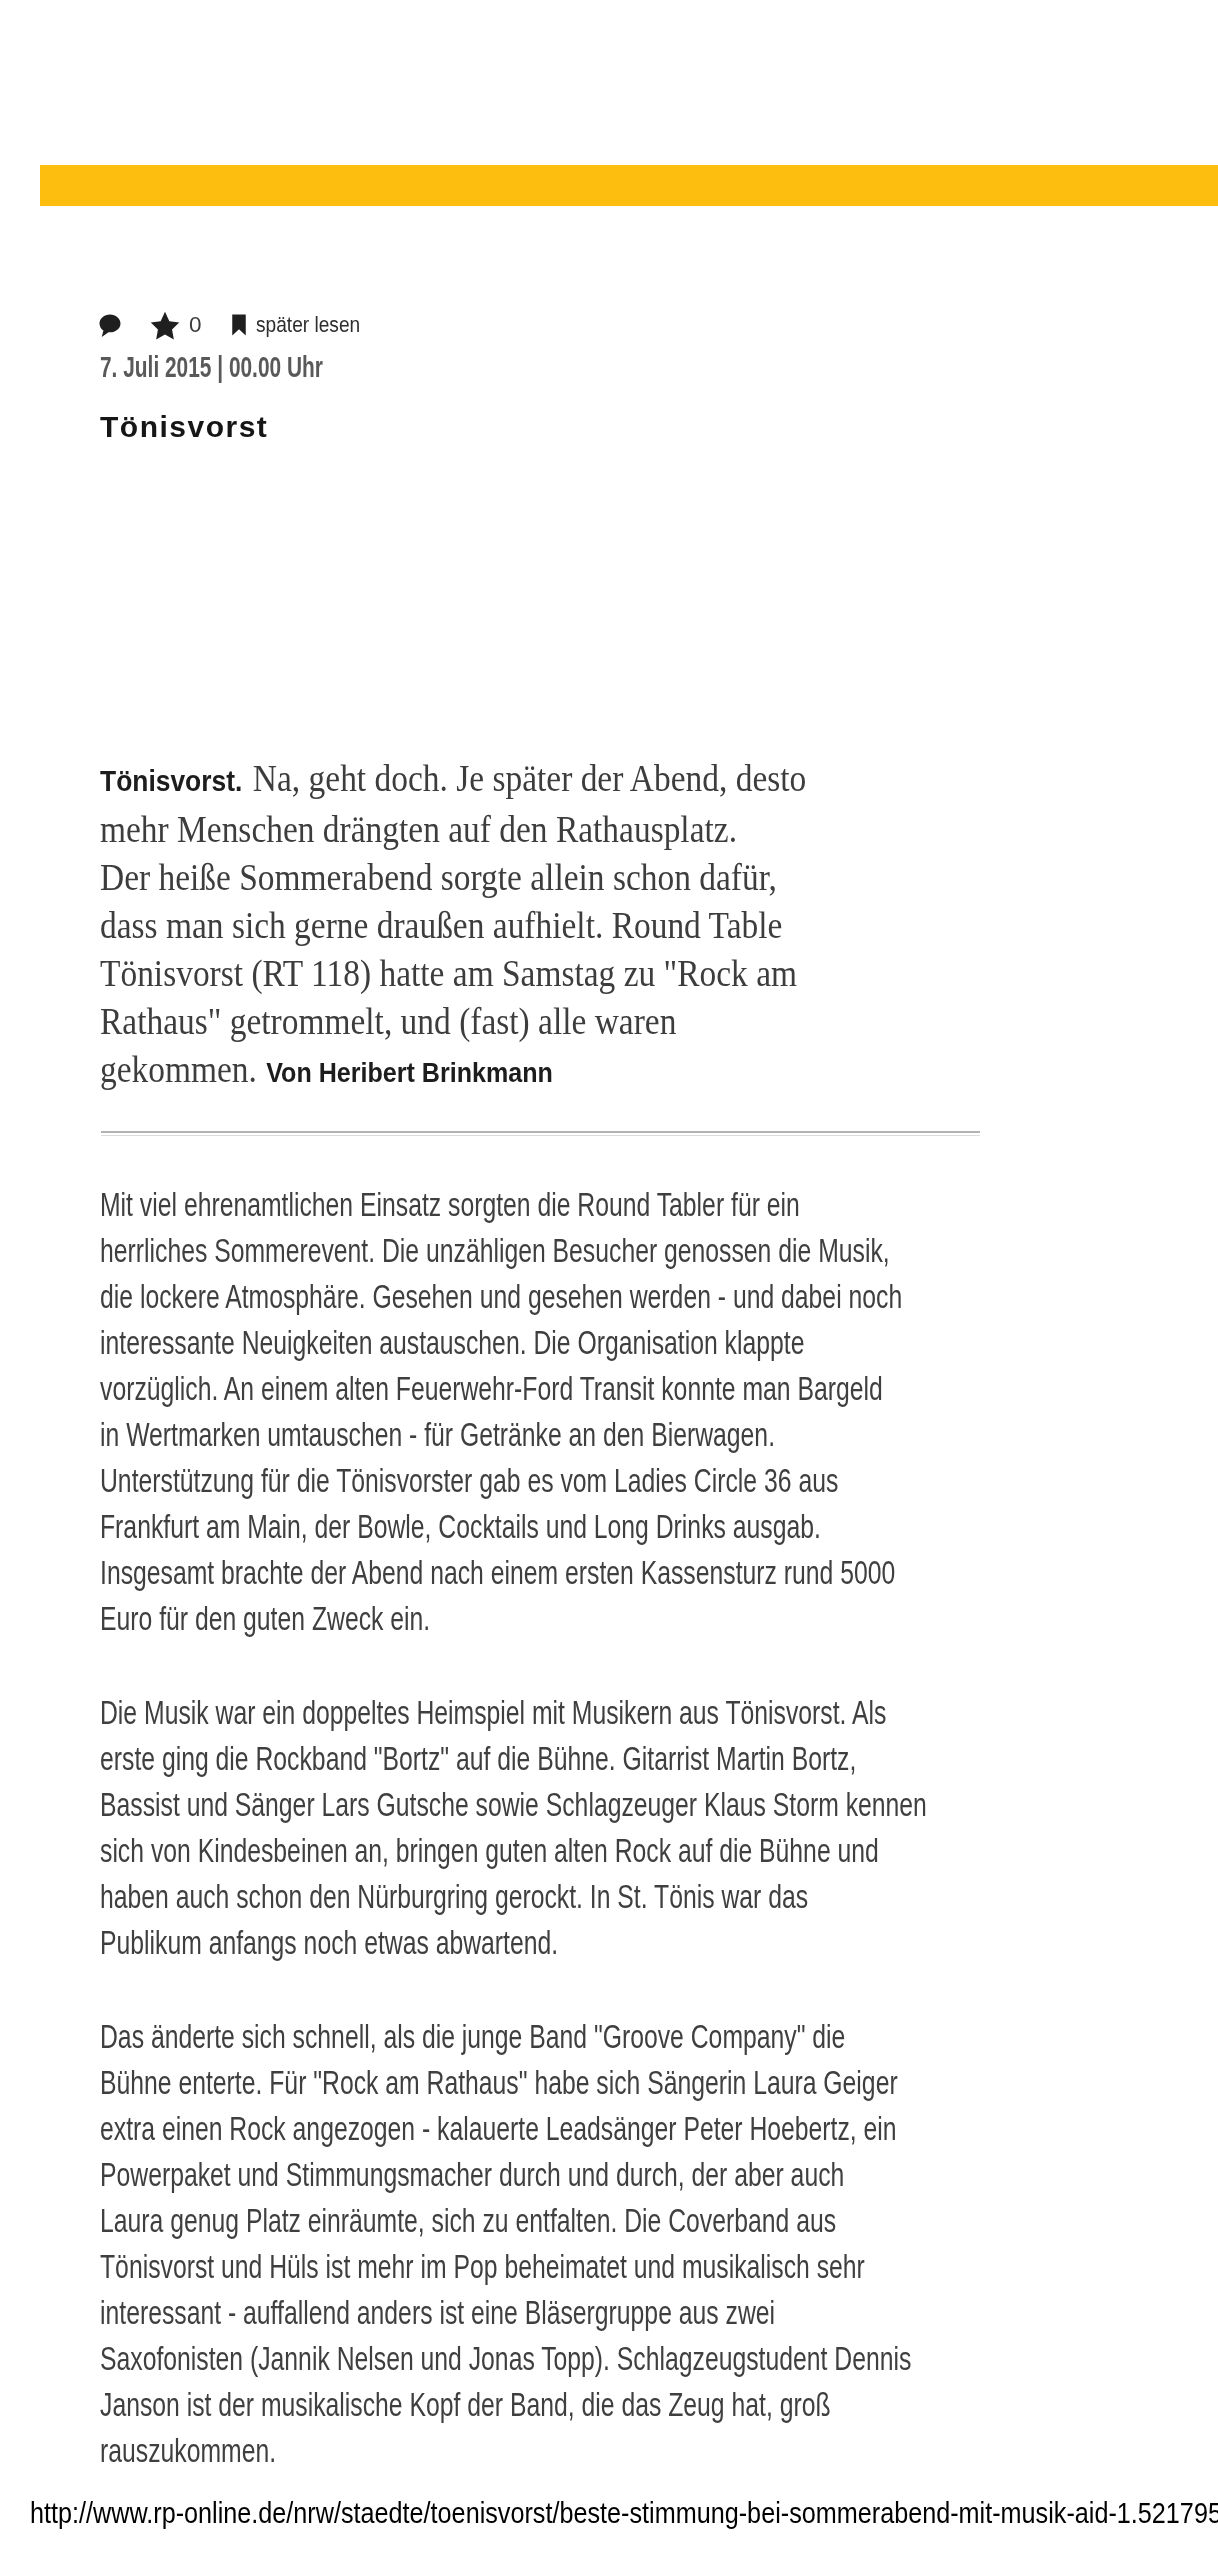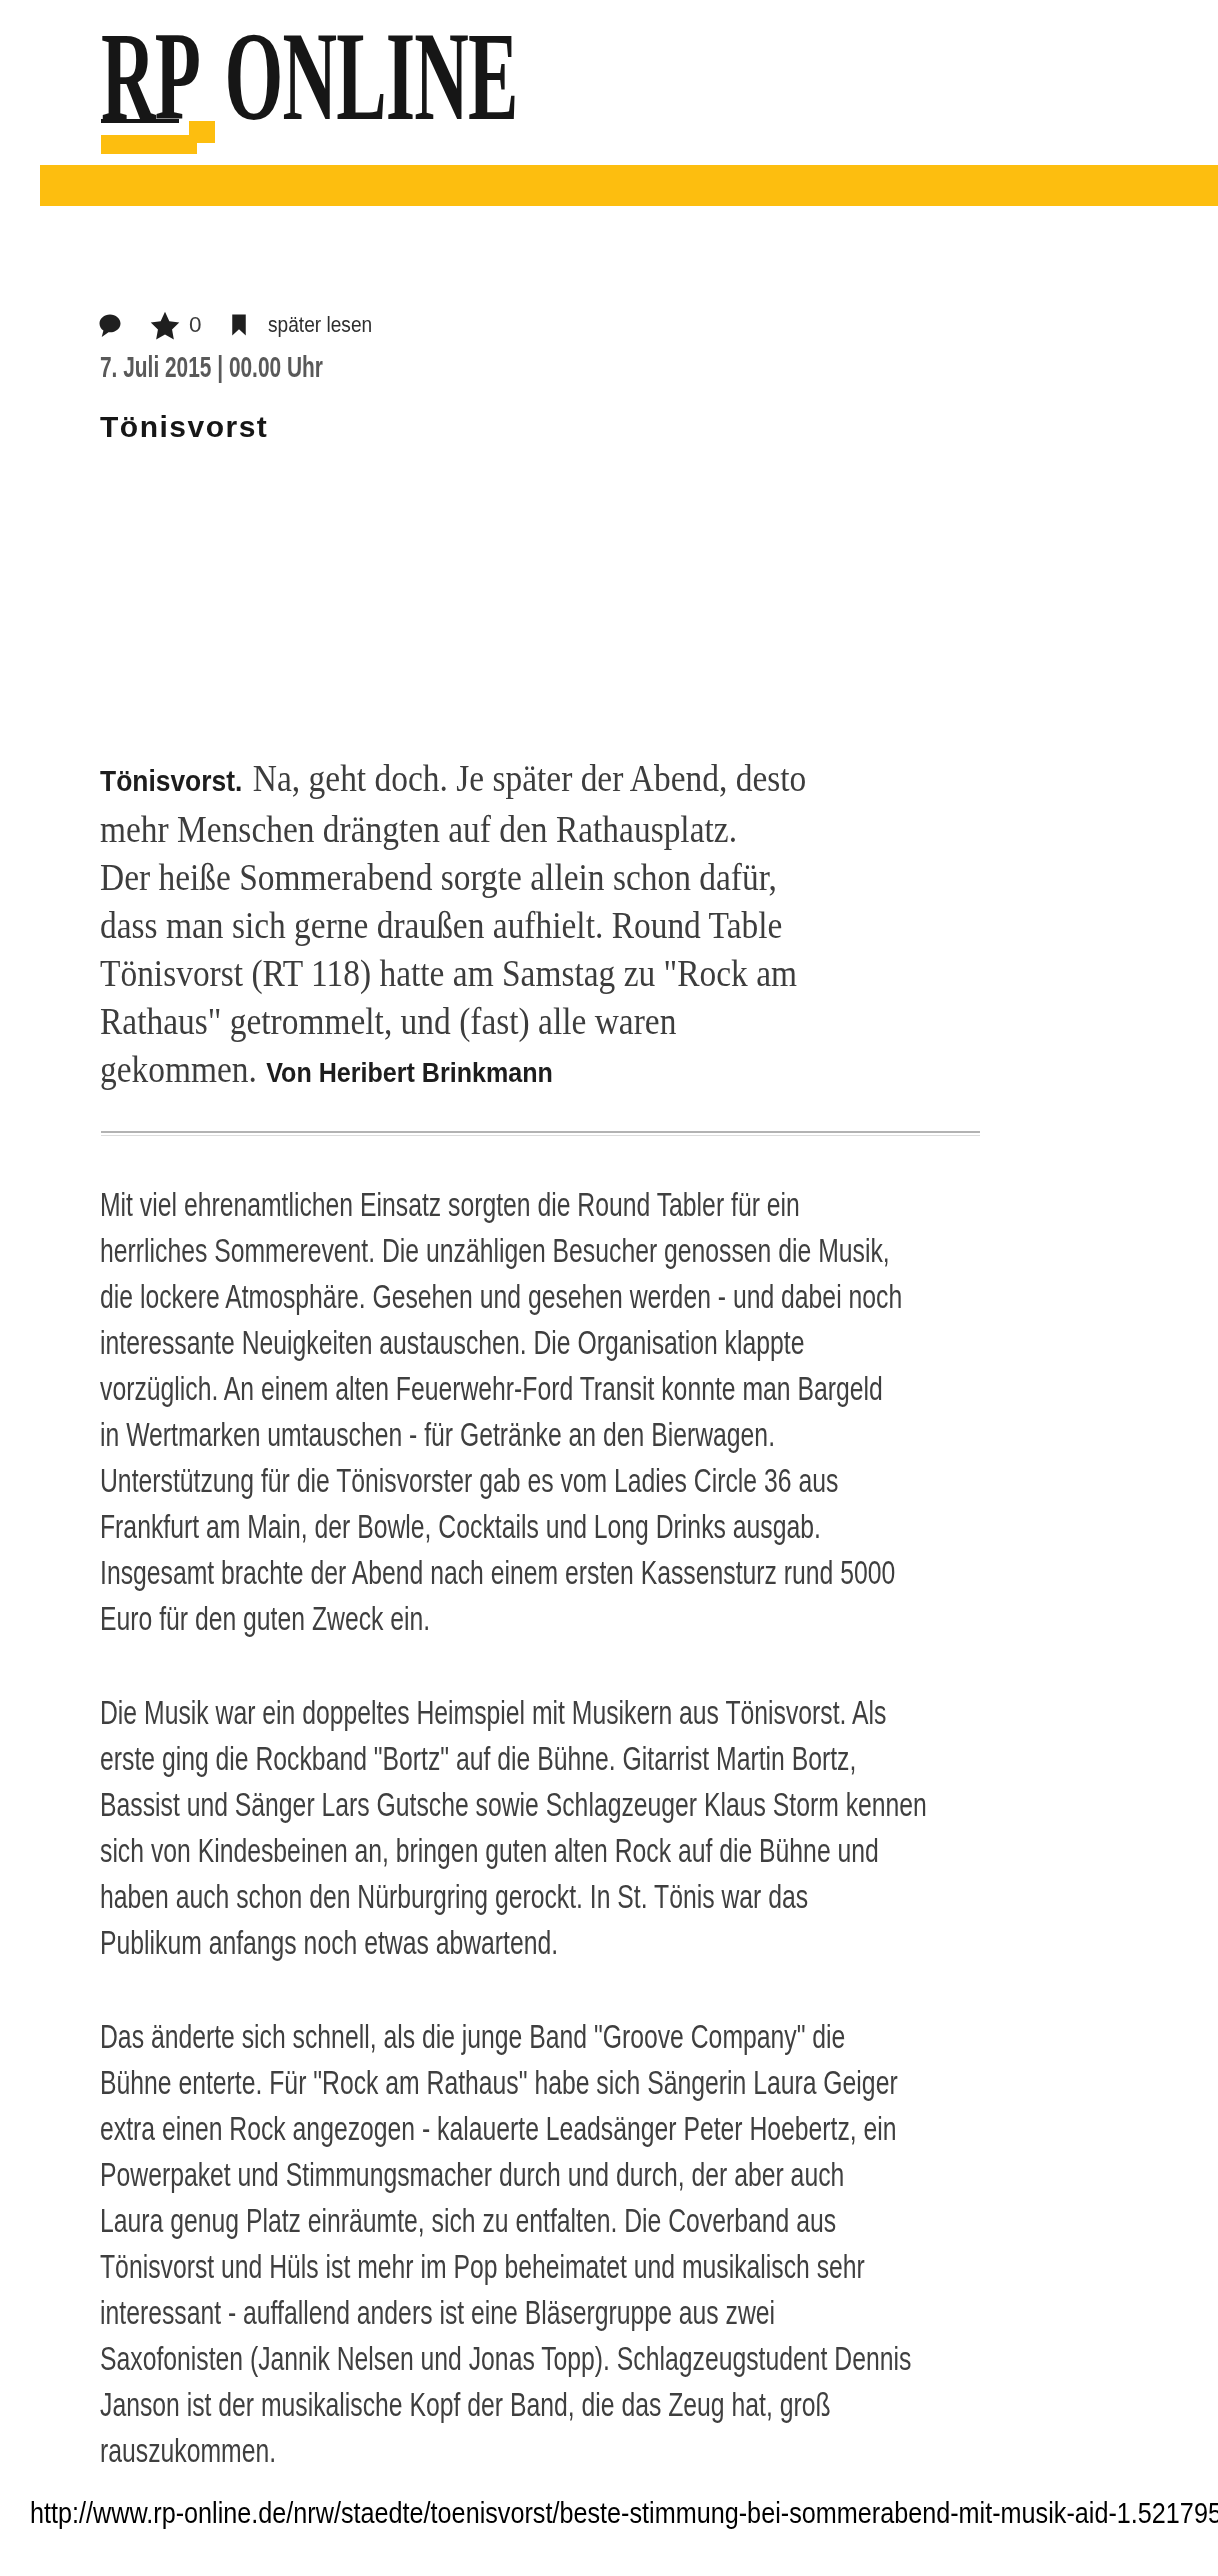--- a/index.html
+++ b/index.html
@@ -18,21 +18,21 @@
 
   
   .brand-bar{position:absolute;left:40px;top:165px;right:0;height:41px;}
 
   
   .actions{position:absolute;left:98px;top:311px;height:28.5px;display:flex;align-items:center;}
   .actions svg{display:block;}
   .act-btn{display:flex;align-items:center;cursor:pointer;}
   .star-wrap{margin-left:28px;}
   .star-count{margin-left:9px;font-size:22.5px;color:#3c3c3c;line-height:28.5px;}
-  .bm-wrap{margin-left:28.5px;gap:12px;}
+  .bm-wrap{margin-left:28.5px;}
   .readlater-label{margin-left:7.5px;font-size:22.5px;color:#2e2e2e;line-height:28.5px;
                    transform:scaleX(0.85);transform-origin:0 50%;white-space:nowrap;}
 
   
   .date{position:absolute;left:100px;top:351px;font-size:29px;font-weight:700;color:#595959;
         white-space:nowrap;transform:scaleX(0.72);transform-origin:0 0;}
   .kicker{position:absolute;left:100px;top:410px;font-size:30px;font-weight:700;color:#161616;letter-spacing:1.5px;}
   .headline{position:absolute;left:98px;top:456px;width:735px;margin:0;
             font-family:"Liberation Serif",serif;font-weight:700;font-size:80px;line-height:85px;color:#323232;}
 
@@ -55,26 +55,20 @@
 
   
   .source-url{position:absolute;left:30px;top:2496px;font-size:30px;line-height:33px;color:#000;
               white-space:nowrap;transform:scaleX(0.84);transform-origin:0 0;}
 </style>
 </head>
 <body>
 
 <div class="page">
 
-  <div class="logo">
-    <div class="logo-text"><span>RP</span><span class="logo-online">ONLINE</span></div>
-    <div class="logo-underline"></div>
-    <div class="logo-sq yellow-fill" style="background: rgb(253, 190, 15);"></div>
-    <div class="logo-barpiece yellow-fill" style="background: rgb(253, 190, 15);"></div>
-  </div>
 
   <div class="brand-bar yellow-fill" style="background: rgb(253, 190, 15);"></div>
 
   <div class="actions">
     <span class="act-btn">
       <span>
           <svg width="24" height="25.5" viewBox="0 0 32 34">
             <path fill="#1f1f1f" d="M16 2 C8.3 2 2 7.4 2 14 C2 17.8 4 21.2 7.2 23.4 L5 32 L14 25.6 C14.7 25.7 15.3 25.8 16 25.8 C23.7 25.8 30 20.5 30 14 C30 7.4 23.7 2 16 2 Z"></path>
           </svg>
         </span>

